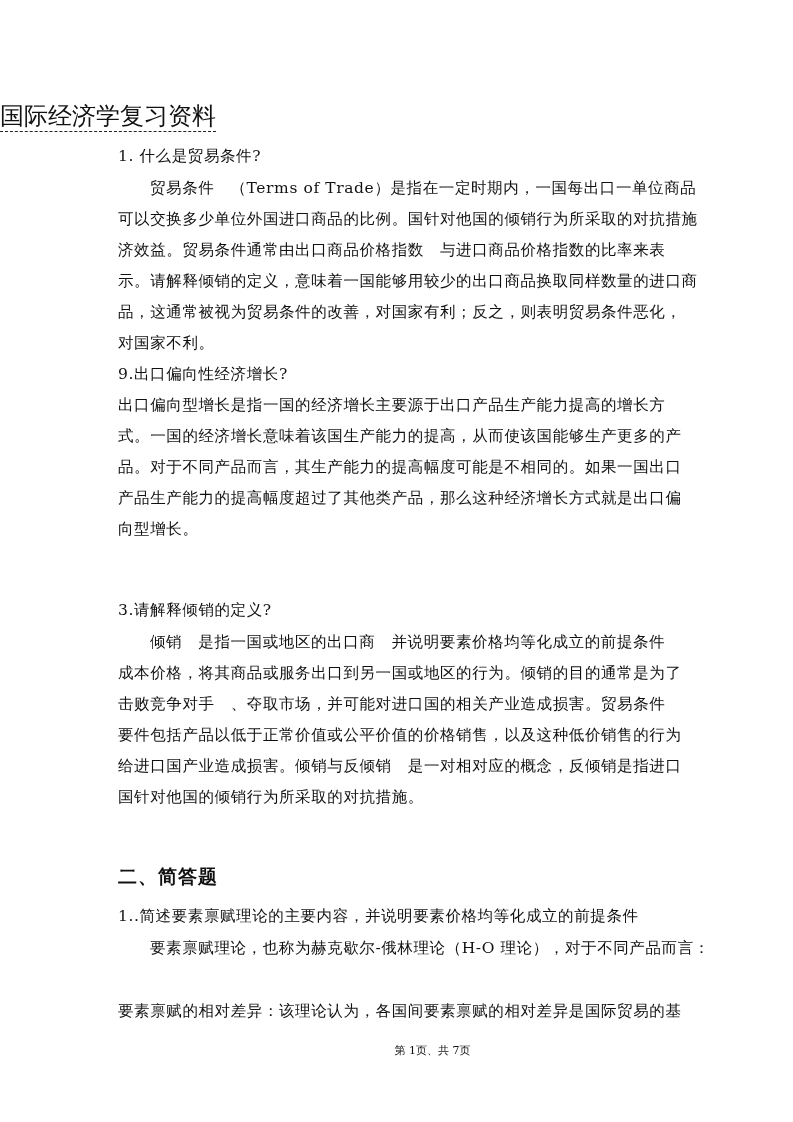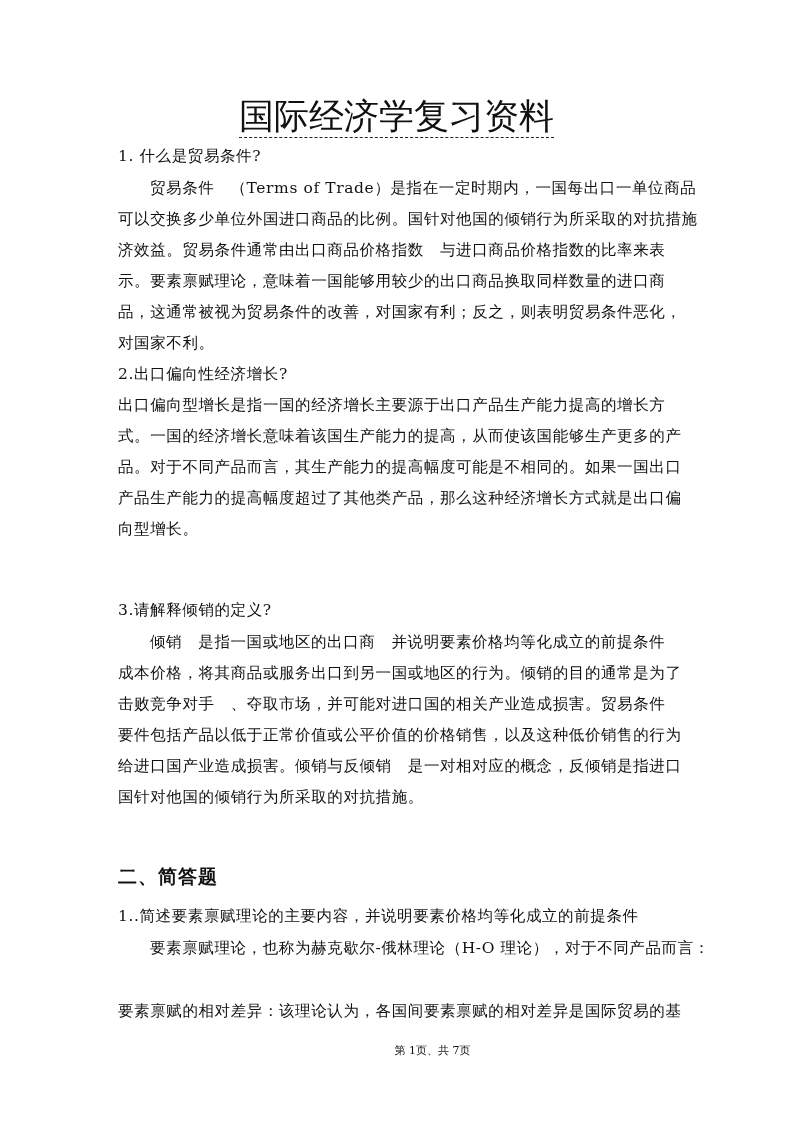--- a/index.html
+++ b/index.html
@@ -1,42 +1,42 @@
 <!DOCTYPE html>
 <html><head>
 <meta charset="utf-8">
 <style>
   html, body { margin: 0; padding: 0; background: #ffffff; }
   body { width: 793px; height: 1122px; position: relative; overflow: hidden;
          font-family: "DejaVu Serif", "Liberation Serif", serif; color: #111; }
   .page { position: absolute; left: 0; top: 0; width: 793px; height: 1122px; }
-  .title { position: absolute; left: 0; width: 793px; top: 96px; text-align: center;
-           font-family: "DejaVu Sans", "Liberation Sans", sans-serif; font-size: 35px; line-height: 40px; }
+  .title { position: absolute; left: 0; width: 793px; top: 96px; 
+           font-family: "DejaVu Sans", "Liberation Sans", sans-serif; font-size: 24px; line-height: 40px; }
   .title span { border-bottom: 1.5px dashed #222; padding-bottom: 1px; }
   .line { position: absolute; left: 118px; width: 560px; font-size: 15.5px; line-height: 20px;
           white-space: nowrap; letter-spacing: 0.6px; }
   .ind { left: 150px; width: 528px; }
   .h2 { font-family: "DejaVu Sans", "Liberation Sans", sans-serif; font-weight: bold; font-size: 19px; letter-spacing: 1px; }
   .footer { position: absolute; left: 0; width: 793px; top: 1043px; text-align: center; font-size: 11px; margin-left: 36px; }
 </style>
 </head>
 <body>
 
 <div class="page">
   <div class="title"><span>国际经济学复习资料</span></div>
 
   <div class="line" style="top:146px">1. 什么是贸易条件?</div>
   <div class="line ind" style="top:178px">贸易条件　（Terms of Trade）是指在一定时期内，一国每出口一单位商品</div>
   <div class="line" style="top:209px">可以交换多少单位外国进口商品的比例。国针对他国的倾销行为所采取的对抗措施</div>
   <div class="line" style="top:240px">济效益。贸易条件通常由出口商品价格指数　与进口商品价格指数的比率来表</div>
-  <div class="line" style="top:271px">示。要素禀赋理论，意味着一国能够用较少的出口商品换取同样数量的进口商</div>
+  <div class="line" style="top:271px">示。请解释倾销的定义，意味着一国能够用较少的出口商品换取同样数量的进口商</div>
   <div class="line" style="top:302px">品，这通常被视为贸易条件的改善，对国家有利；反之，则表明贸易条件恶化，</div>
   <div class="line" style="top:333px">对国家不利。</div>
 
-  <div class="line" style="top:364px">2.出口偏向性经济增长?</div>
+  <div class="line" style="top:364px">9.出口偏向性经济增长?</div>
   <div class="line" style="top:395px">出口偏向型增长是指一国的经济增长主要源于出口产品生产能力提高的增长方</div>
   <div class="line" style="top:426px">式。一国的经济增长意味着该国生产能力的提高，从而使该国能够生产更多的产</div>
   <div class="line" style="top:457px">品。对于不同产品而言，其生产能力的提高幅度可能是不相同的。如果一国出口</div>
   <div class="line" style="top:488px">产品生产能力的提高幅度超过了其他类产品，那么这种经济增长方式就是出口偏</div>
   <div class="line" style="top:519px">向型增长。</div>
 
   <div class="line" style="top:600px">3.请解释倾销的定义?</div>
   <div class="line ind" style="top:632px">倾销　是指一国或地区的出口商　并说明要素价格均等化成立的前提条件</div>
   <div class="line" style="top:663px">成本价格，将其商品或服务出口到另一国或地区的行为。倾销的目的通常是为了</div>
   <div class="line" style="top:694px">击败竞争对手　、夺取市场，并可能对进口国的相关产业造成损害。贸易条件</div>

